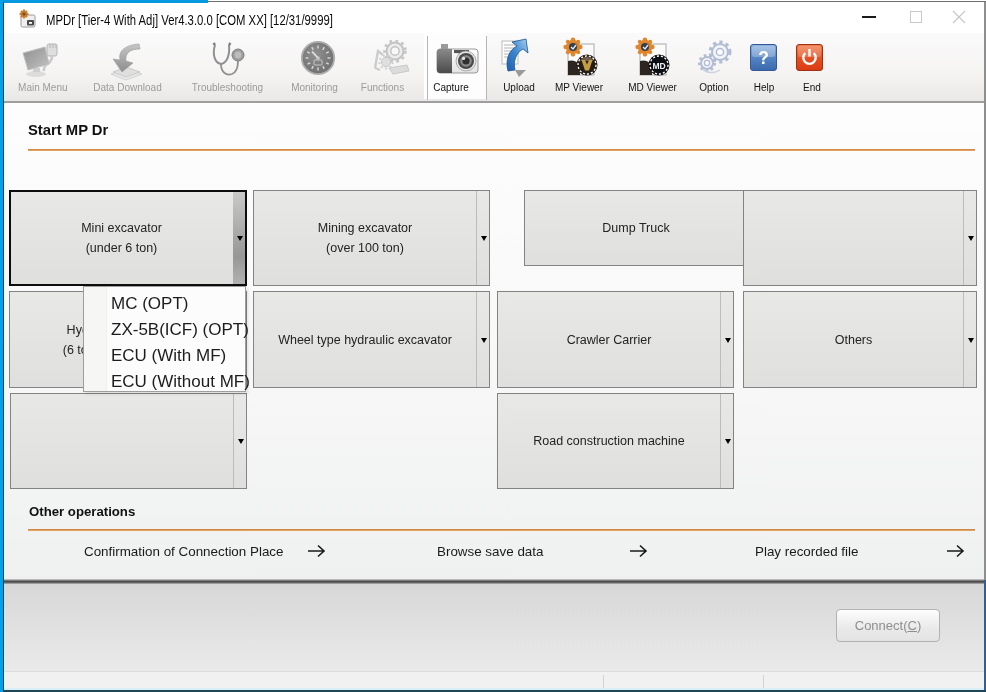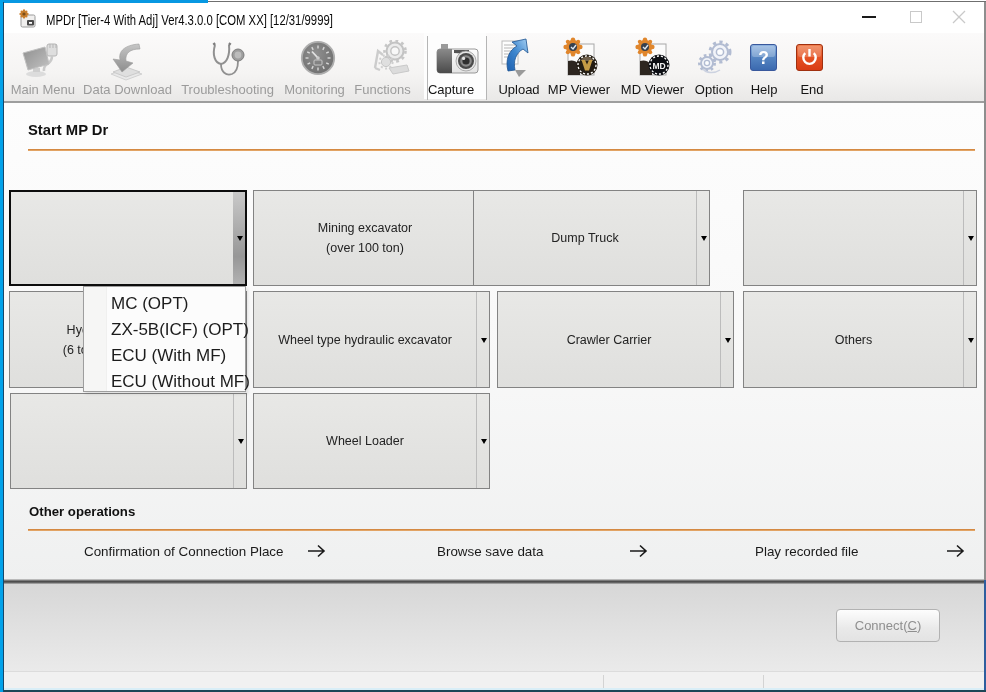--- a/index.html
+++ b/index.html
@@ -1,19 +1,19 @@
 <!DOCTYPE html>
 <html><head><meta charset="utf-8"><style>
 html,body{margin:0;padding:0}
 body{width:986px;height:692px;position:relative;font-family:"Liberation Sans",sans-serif;background:#fff;overflow:hidden}
 .abs{position:absolute}
 #titlebar{left:4px;top:3px;right:2px;height:30px;background:#fff}
 #toolbar{left:4px;top:33px;width:980px;height:68px;background:linear-gradient(#fbfafa,#f5f4f3 60%,#e9e8e7);border-bottom:2px solid #9e9e9e}
 .titem{position:absolute;top:0;height:68px;width:0}
-.tlabel{position:absolute;left:0;top:49px;transform:translateX(-50%);font-size:13px;color:#9b9b9b;white-space:nowrap}
+.tlabel{position:absolute;left:0;top:49px;transform:translateX(-50%);font-size:10px;color:#9b9b9b;white-space:nowrap}
 .tlabel.on{color:#141414}
 .tsep{position:absolute;top:3px;height:64px;width:1px;background:#b5b5b5}
 #content{left:4px;top:103px;width:980px;height:477px;background:linear-gradient(#fdfdfd 0%,#f8f8f8 55%,#eff0f0 100%)}
 .h1{position:absolute;left:24px;top:19px;font-size:14.8px;font-weight:bold;color:#111}
 .rule{position:absolute;left:24px;width:947px;height:2px;background:linear-gradient(#cd7c31,#e9b176)}
 #selline{position:absolute;left:6px;top:63px;font-size:13.3px;color:#1b1b1b}
 .mbtn{position:absolute;box-sizing:border-box;background:linear-gradient(#e8e8e6,#dfdfdd);border:1px solid #838383;color:#232323;font-size:12.5px;line-height:20px;display:flex;align-items:center;justify-content:center;text-align:center;padding-right:13px}
 .mbtn .sep{position:absolute;right:12px;top:0;bottom:0;width:1px;background:#bcbcbc}
 .mbtn .arr{position:absolute;right:2.5px;top:50%;margin-top:-2px;width:0;height:0;border:3.5px solid transparent;border-top:5px solid #000}
 #b1{border:2px solid #0d0d0d}
@@ -287,29 +287,30 @@
       <path d="M9.2,9.2 A6.2,6.2 0 1 0 17.8,9.2" fill="none" stroke="#fff" stroke-width="2.4"></path>
       <line x1="13.5" y1="5" x2="13.5" y2="12.5" stroke="#fff" stroke-width="2.4"></line>
     </svg>
     <div class="tlabel on">End</div>
   </div>
 </div>
 <div class="abs" id="content">
   <div class="h1">Start MP Dr</div>
   <div class="rule" style="top:45.5px"></div>
   <div class="mbtn" id="b1" style="left:5px;top:87px;width:238px;height:96px">
+      <div>Mini excavator<br>(under 6 ton)</div>
       <div class="strip"></div>
       <div class="arr"></div>
     </div>
   <div class="mbtn" style="left:249px;top:87px;width:237px;height:96px">
       <div>Mining excavator<br>(over 100 ton)</div>
       <div class="sep"></div>
       <div class="arr"></div>
     </div>
-  <div class="mbtn" style="left:469px;top:87px;width:237px;height:96px">
+  <div class="mbtn" style="left:520px;top:87px;width:237px;height:76px">
       <div>Dump Truck</div>
       <div class="sep"></div>
       <div class="arr"></div>
     </div>
   <div class="mbtn" style="left:739px;top:87px;width:234px;height:96px">
       <div class="sep"></div>
       <div class="arr"></div>
     </div>
   <div class="mbtn" style="left:5px;top:188px;width:238px;height:97px">
       <div>Hydraulic excavator<br>(6 ton - under 40 ton)</div>
@@ -328,22 +329,22 @@
     </div>
   <div class="mbtn" style="left:739px;top:188px;width:234px;height:97px">
       <div>Others</div>
       <div class="sep"></div>
       <div class="arr"></div>
     </div>
   <div class="mbtn" style="left:6px;top:290px;width:237px;height:96px">
       <div class="sep"></div>
       <div class="arr"></div>
     </div>
-  <div class="mbtn" style="left:249px;top:290px;width:237px;height:96px">
-      <div>Wheel Loader</div>
+  <div class="mbtn" style="left:493px;top:290px;width:237px;height:96px">
+      <div>Road construction machine</div>
       <div class="sep"></div>
       <div class="arr"></div>
     </div>
   <div id="popup">
       <div class="gut"></div>
     <div class="pitem" style="top:7px">MC (OPT)</div>
     <div class="pitem" style="top:33px">ZX-5B(ICF) (OPT)</div>
     <div class="pitem" style="top:59px">ECU (With MF)</div>
     <div class="pitem" style="top:85px">ECU (Without MF)</div>
   </div>

